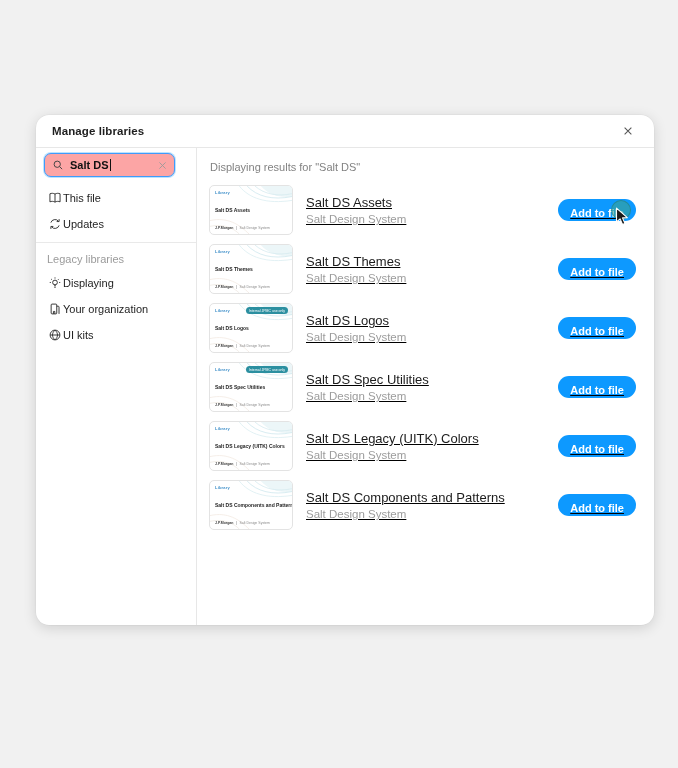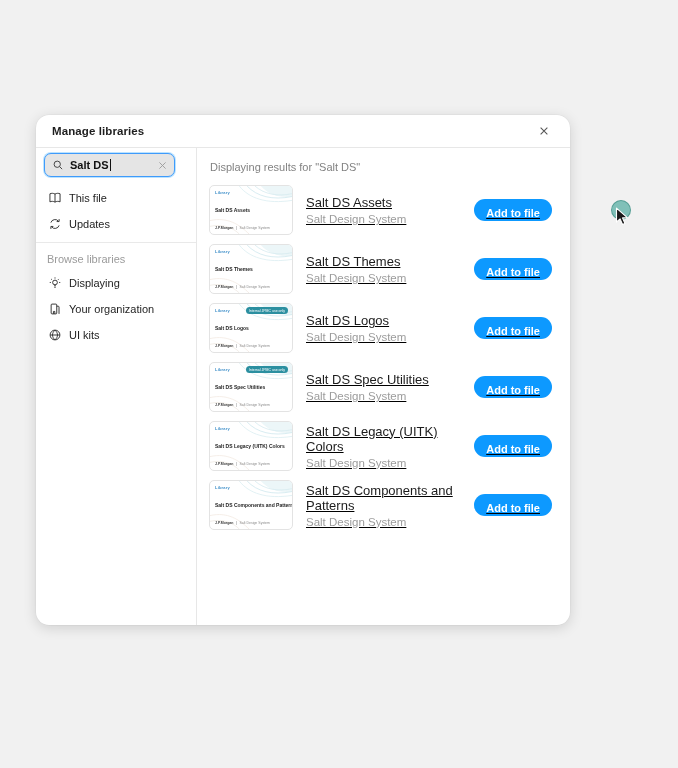--- a/index.html
+++ b/index.html
@@ -3,21 +3,21 @@
 <meta charset="utf-8">
 <style>
   html,body{margin:0;padding:0;}
   body{
     width:678px;height:768px;overflow:hidden;position:relative;
     background:#f1f1f1;
     font-family:"Liberation Sans","DejaVu Sans",sans-serif;
     -webkit-font-smoothing:antialiased;
   }
   .dialog{
-    position:absolute;left:36px;top:115px;width:534px;height:510px;
+    position:absolute;left:36px;top:115px;width:618px;height:510px;
     background:#ffffff;border-radius:13px;
     box-shadow:0 3px 14px rgba(0,0,0,.14),0 0 0 .5px rgba(0,0,0,.05);
     display:flex;flex-direction:column;
   }
   
   .dlg-header{
     height:32px;flex:0 0 32px;display:flex;align-items:center;
     padding:0 16px;border-bottom:1px solid #e7e7e7;
   }
   .dlg-title{font-size:11.5px;font-weight:700;color:#1e1e1e;letter-spacing:.1px;}
@@ -25,30 +25,30 @@
     margin-left:auto;width:20px;height:20px;border:none;background:transparent;
     display:flex;align-items:center;justify-content:center;cursor:pointer;padding:0;color:#555;
   }
   
   .dlg-main{flex:1;display:flex;min-height:0;}
   .sidebar{width:161px;flex:0 0 161px;border-right:1px solid #e7e7e7;padding-top:5px;box-sizing:border-box;}
   
   .search-box{
     margin:0 21px 0 8px;height:22px;border:1px solid #3f9bfb;border-radius:7px;
     box-shadow:0 0 0 1px rgba(13,153,255,.28);
-    display:flex;align-items:center;padding:0 6px 0 7px;background:#e5e5e5;
+    display:flex;align-items:center;padding:0 6px 0 7px;background:#fca5a5;
   }
   .search-box .q-icon{flex:0 0 auto;display:flex;color:#444;}
   .search-value{font-size:11px;font-weight:700;color:#111;margin-left:6px;white-space:pre;}
   .caret{width:1px;height:12px;background:#111;margin-left:1px;}
   .search-clear{margin-left:auto;border:none;background:transparent;padding:0;display:flex;color:#9a9a9a;cursor:pointer;}
   
   .sb-list{margin-top:8px;}
   .sb-item{
-    height:26px;display:flex;align-items:center;gap:7px;padding-left:11px;
+    height:26px;display:flex;align-items:center;gap:1px;padding-left:11px;
     font-size:11px;color:#1e1e1e;cursor:pointer;
   }
   .sb-item .ic{display:flex;width:15px;justify-content:center;color:#333;}
   .sb-divider{height:1px;background:#e9e9e9;margin:5px 0;}
   .sb-section{
     height:22px;display:flex;align-items:center;padding-left:11px;
     font-size:11px;color:#9b9b9b;
   }
   
   .content{flex:1;padding:13px 18px 0 12px;box-sizing:border-box;}
@@ -138,21 +138,21 @@
                 <path d="M12.7 2.4v2.8H9.9"></path>
                 <path d="M12.7 9.6a5 5 0 0 1-8.6 1.7"></path>
                 <path d="M3.3 13.6v-2.8h2.8"></path>
               </svg>
           </span>
           <span>Updates</span>
         </div>
 
         <div class="sb-divider"></div>
 
-        <div class="sb-section">Browse libraries</div>
+        <div class="sb-section">Legacy libraries</div>
 
         <div class="sb-item">
           <span class="ic">
             <svg width="14" height="14" viewBox="0 0 16 16" fill="none" stroke="#333" stroke-width="1.1">
                 <circle cx="8" cy="7.4" r="2.7"></circle>
                 <path d="M6.9 11.2h2.2M7.3 13h1.4"></path>
                 <path d="M8 1.6v1.3M3.6 3.4l.9.9M12.4 3.4l-.9.9M2 7.4h1.3M12.7 7.4H14"></path>
               </svg>
           </span>
           <span>Displaying</span>

